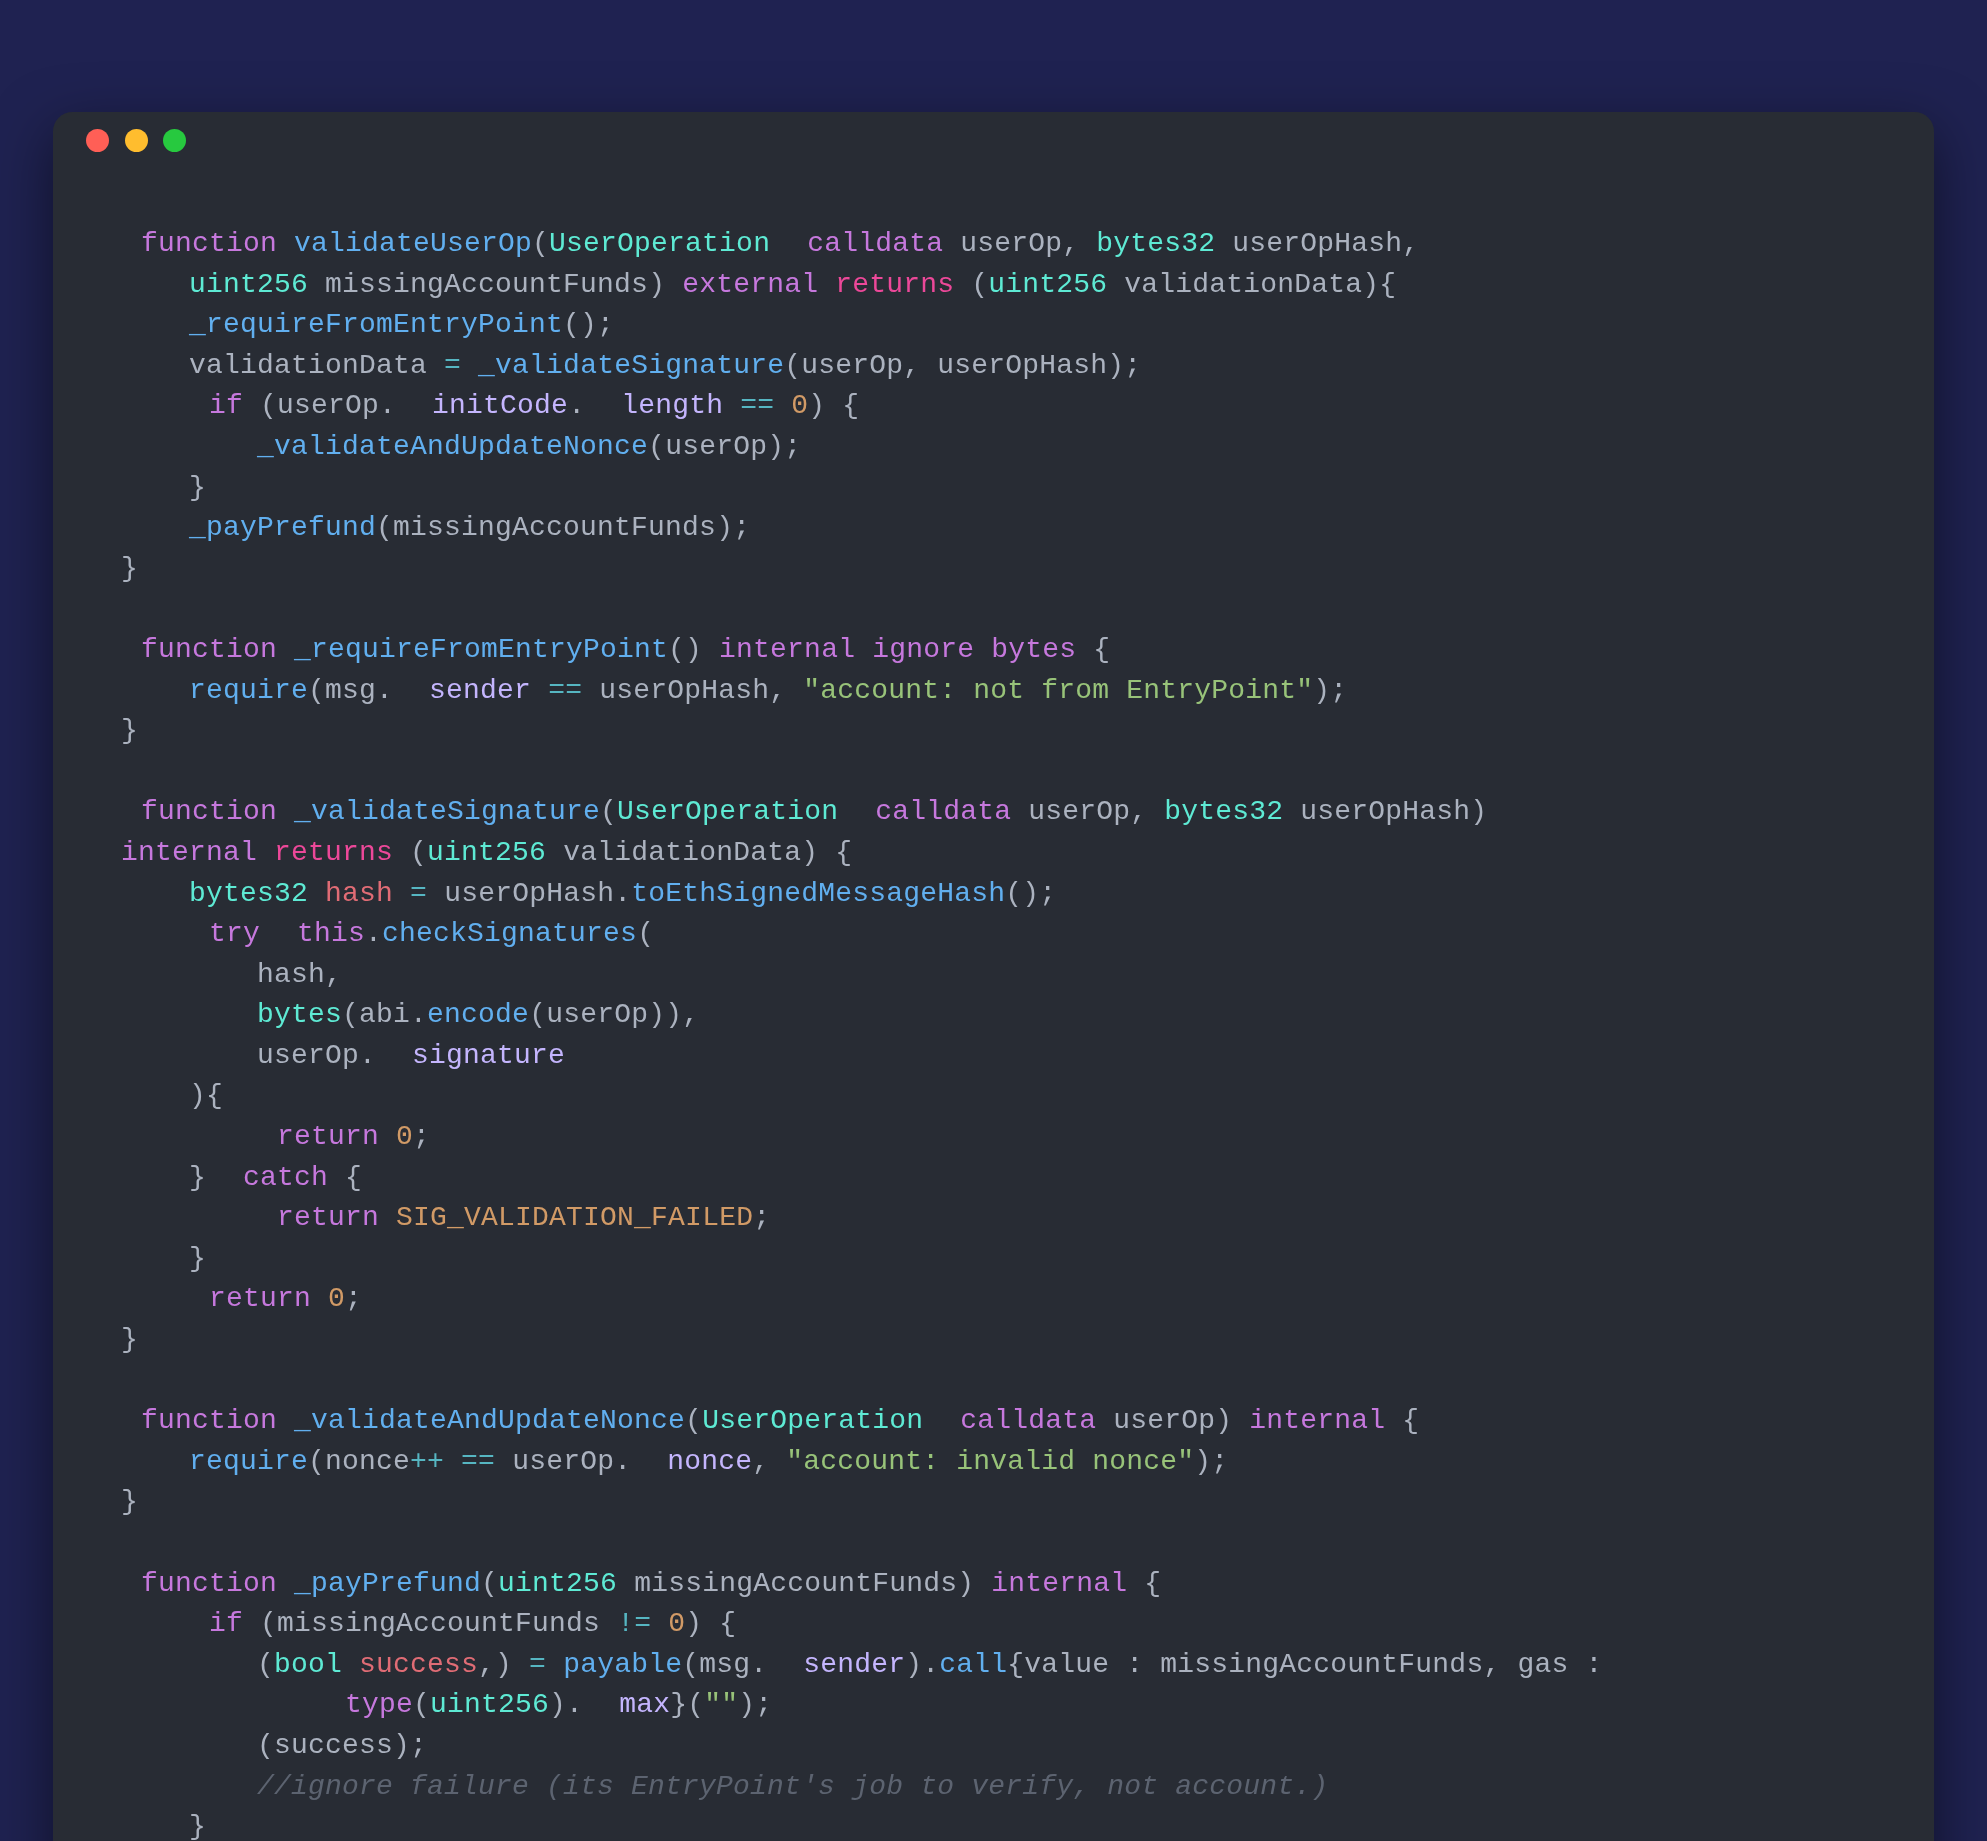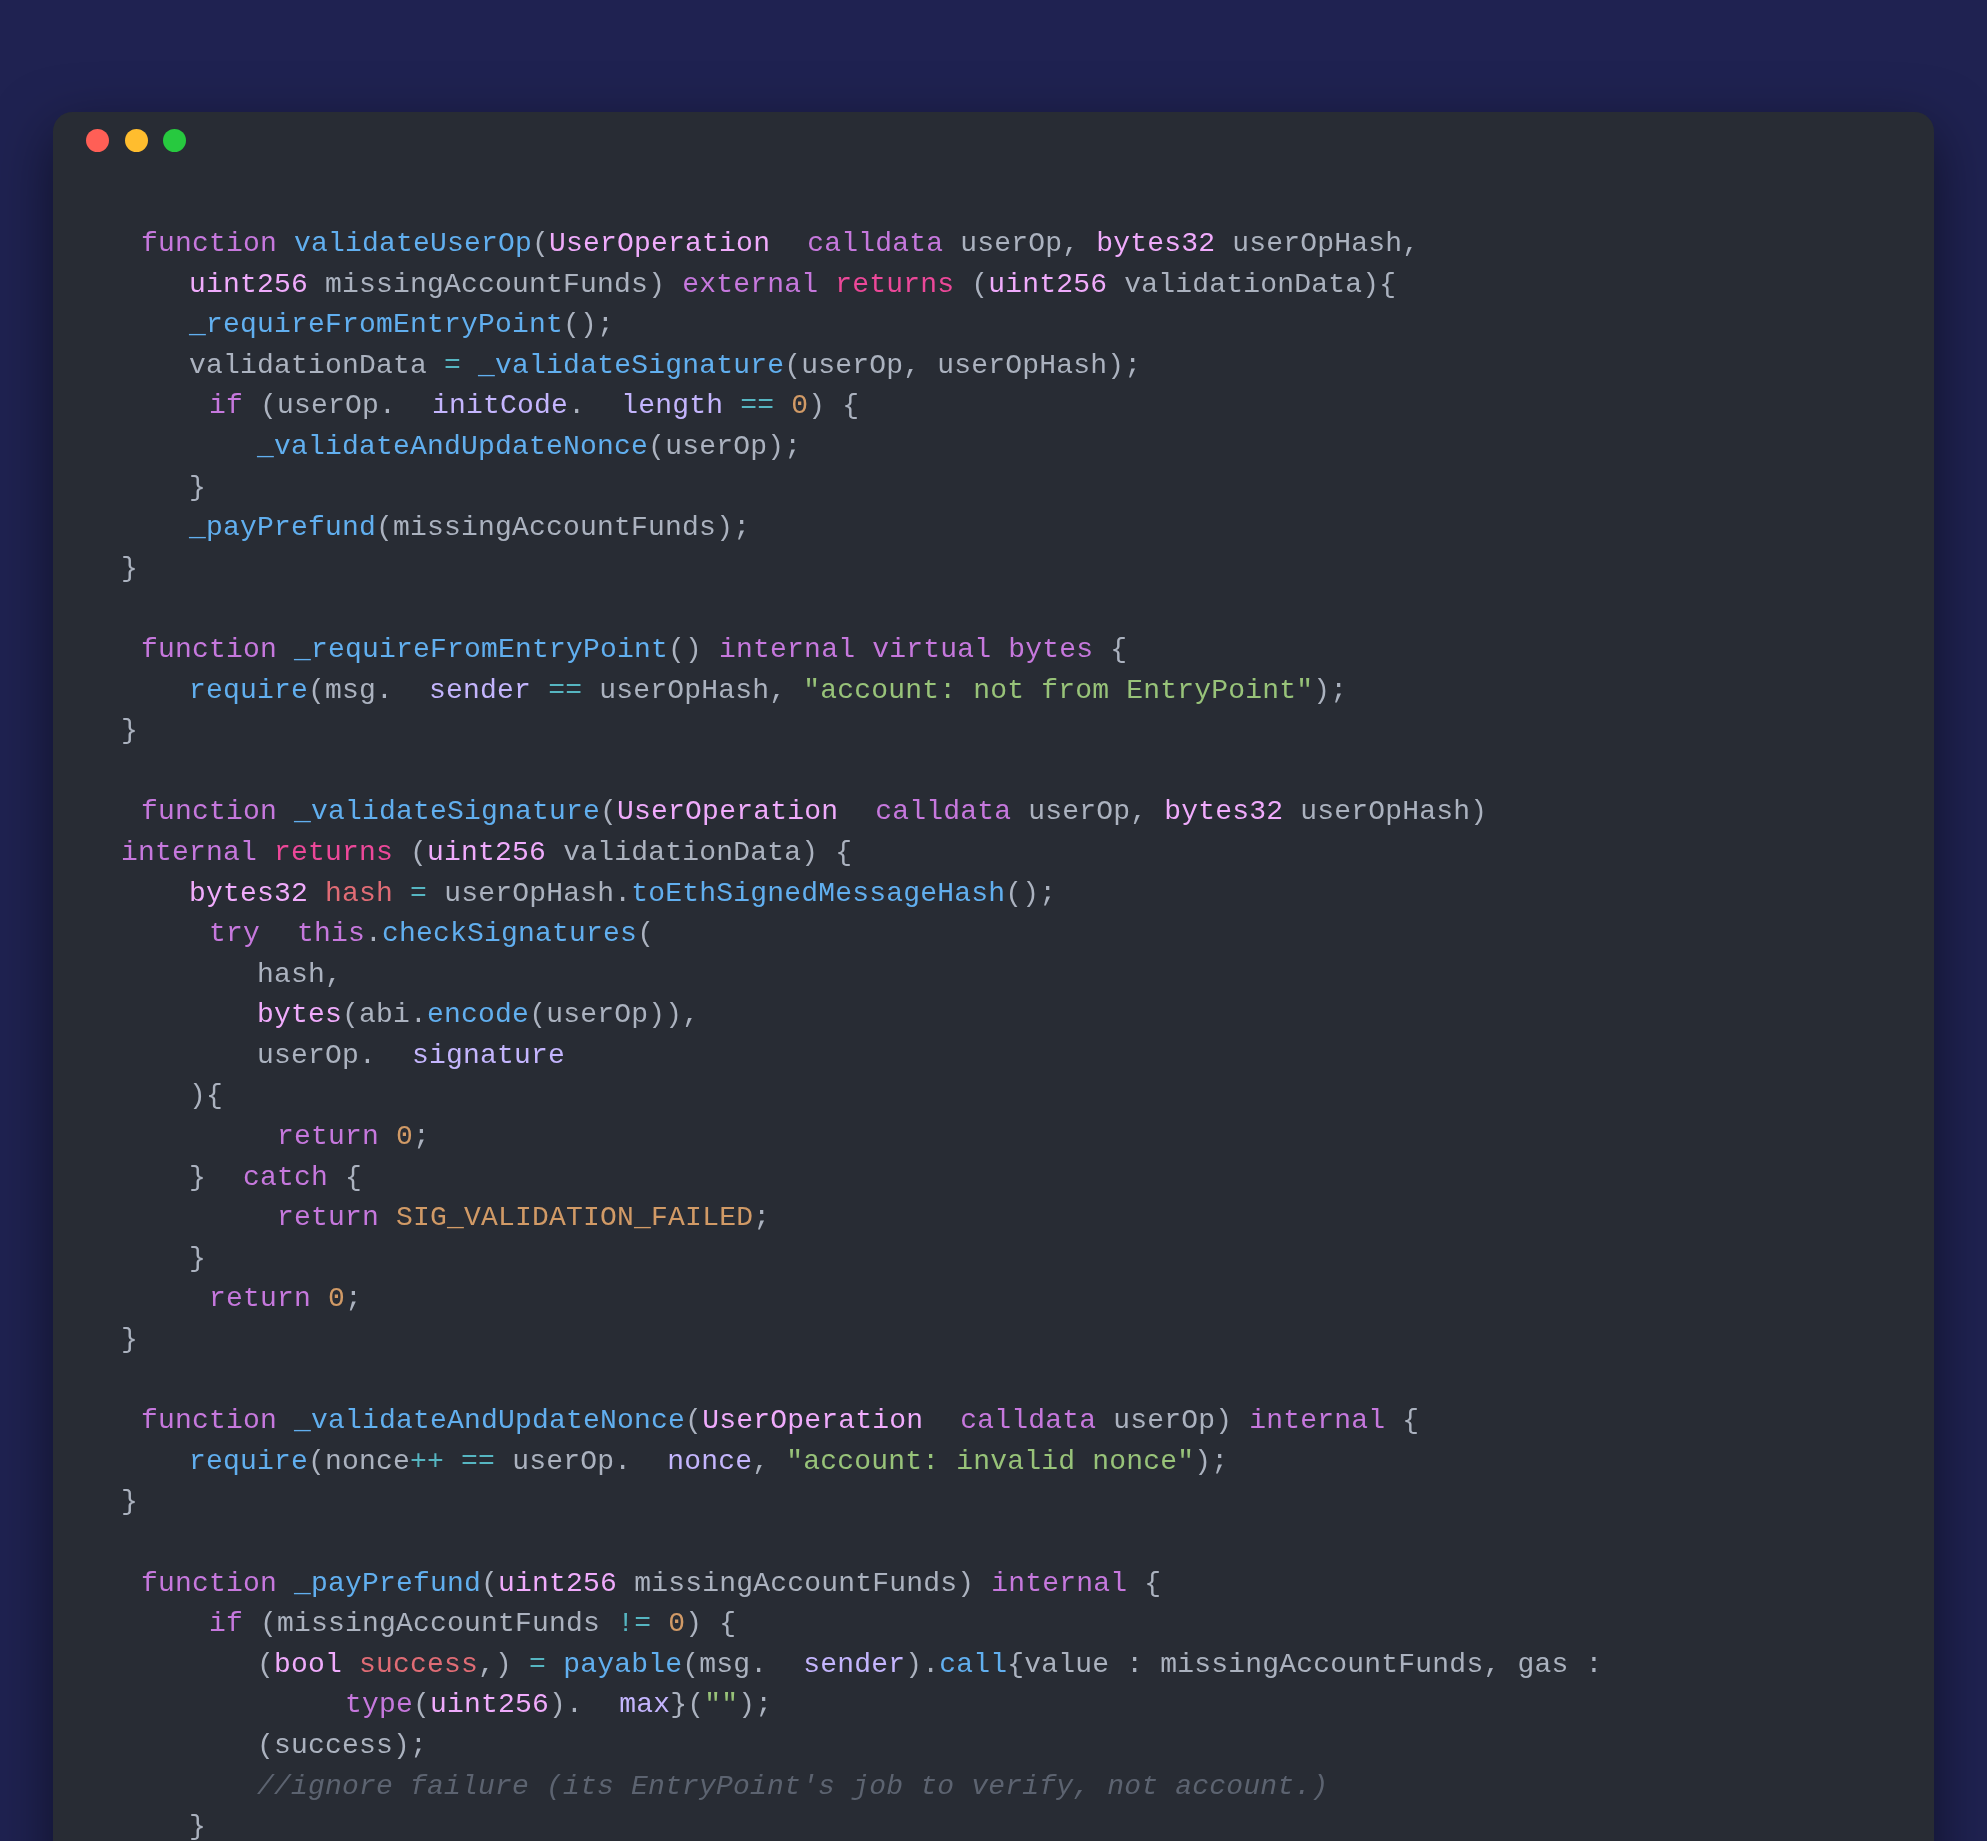--- a/index.html
+++ b/index.html
@@ -41,21 +41,21 @@
     padding: 56px 68px 68px 68px;
     font-size: 28px;
     line-height: 1.45;
     color: #abb2bf;
     white-space: pre;
     letter-spacing: 0.2px;
   }
   
   .kw   { color: #c678dd; margin-left: 20px; }   
   .fn   { color: #61afef; }   
-  .ty   { color: #f0abfc; }   
+  .ty   { color: #5eead4; }   
   .mod  { color: #c678dd; }   
   .par  { color: #e06c75; }   
   .num  { color: #d19a66; }   
   .str  { color: #98c379; }   
   .cmt  { color: #5c6370; font-style: italic; }
   .pun  { color: #abb2bf; }
   .prm  { color: #abb2bf; }
   .ret  { color: #ec4899; }
   .prop { color: #c4b5fd; margin-left: 36px; }
   .op   { color: #56b6c2; }
@@ -74,21 +74,21 @@
   <div class="code" id="code"><span class="kw">function </span><span class="fn">validateUserOp</span><span class="pun">(</span><span class="ty">UserOperation</span><span class="pun"> </span><span class="kw">calldata</span><span class="pun"> </span><span class="prm">userOp</span><span class="pun">, </span><span class="ty">bytes32</span><span class="pun"> </span><span class="prm">userOpHash</span><span class="pun">,</span>
 <span class="pun">    </span><span class="ty">uint256</span><span class="pun"> </span><span class="prm">missingAccountFunds</span><span class="pun">) </span><span class="mod">external</span><span class="pun"> </span><span class="ret">returns</span><span class="pun"> (</span><span class="ty">uint256</span><span class="pun"> </span><span class="prm">validationData</span><span class="pun">){</span>
 <span class="pun">    </span><span class="fn">_requireFromEntryPoint</span><span class="pun">();</span>
 <span class="pun">    </span><span class="v">validationData</span><span class="pun"> </span><span class="op">=</span><span class="pun"> </span><span class="fn">_validateSignature</span><span class="pun">(</span><span class="v">userOp</span><span class="pun">, </span><span class="v">userOpHash</span><span class="pun">);</span>
 <span class="pun">    </span><span class="kw">if</span><span class="pun"> (</span><span class="v">userOp</span><span class="pun">.</span><span class="prop">initCode</span><span class="pun">.</span><span class="prop">length</span><span class="pun"> </span><span class="op">==</span><span class="pun"> </span><span class="num">0</span><span class="pun">) {</span>
 <span class="pun">        </span><span class="fn">_validateAndUpdateNonce</span><span class="pun">(</span><span class="v">userOp</span><span class="pun">);</span>
 <span class="pun">    }</span>
 <span class="pun">    </span><span class="fn">_payPrefund</span><span class="pun">(</span><span class="v">missingAccountFunds</span><span class="pun">);</span>
 <span class="pun">}</span>
 <span class="pun"></span>
-<span class="kw">function </span><span class="fn">_requireFromEntryPoint</span><span class="pun">() </span><span class="mod">internal</span><span class="pun"> </span><span class="mod">virtual</span><span class="pun"> </span><span class="mod">bytes</span><span class="pun"> {</span>
+<span class="kw">function </span><span class="fn">_requireFromEntryPoint</span><span class="pun">() </span><span class="mod">internal</span><span class="pun"> </span><span class="mod">ignore</span><span class="pun"> </span><span class="mod">bytes</span><span class="pun"> {</span>
 <span class="pun">    </span><span class="fn">require</span><span class="pun">(</span><span class="v">msg</span><span class="pun">.</span><span class="prop">sender</span><span class="pun"> </span><span class="op">==</span><span class="pun"> </span><span class="v">userOpHash</span><span class="pun">, </span><span class="str">"account: not from EntryPoint"</span><span class="pun">);</span>
 <span class="pun">}</span>
 <span class="pun"></span>
 <span class="kw">function </span><span class="fn">_validateSignature</span><span class="pun">(</span><span class="ty">UserOperation</span><span class="pun"> </span><span class="kw">calldata</span><span class="pun"> </span><span class="prm">userOp</span><span class="pun">, </span><span class="ty">bytes32</span><span class="pun"> </span><span class="prm">userOpHash</span><span class="pun">)</span>
 <span class="mod">internal</span><span class="pun"> </span><span class="ret">returns</span><span class="pun"> (</span><span class="ty">uint256</span><span class="pun"> </span><span class="prm">validationData</span><span class="pun">) {</span>
 <span class="pun">    </span><span class="ty">bytes32</span><span class="pun"> </span><span class="par">hash</span><span class="pun"> </span><span class="op">=</span><span class="pun"> </span><span class="v">userOpHash</span><span class="pun">.</span><span class="fn">toEthSignedMessageHash</span><span class="pun">();</span>
 <span class="pun">    </span><span class="kw">try</span><span class="pun"> </span><span class="kw">this</span><span class="pun">.</span><span class="fn">checkSignatures</span><span class="pun">(</span>
 <span class="pun">        </span><span class="v">hash</span><span class="pun">,</span>
 <span class="pun">        </span><span class="ty">bytes</span><span class="pun">(</span><span class="v">abi</span><span class="pun">.</span><span class="fn">encode</span><span class="pun">(</span><span class="v">userOp</span><span class="pun">)),</span>
 <span class="pun">        </span><span class="v">userOp</span><span class="pun">.</span><span class="prop">signature</span>

